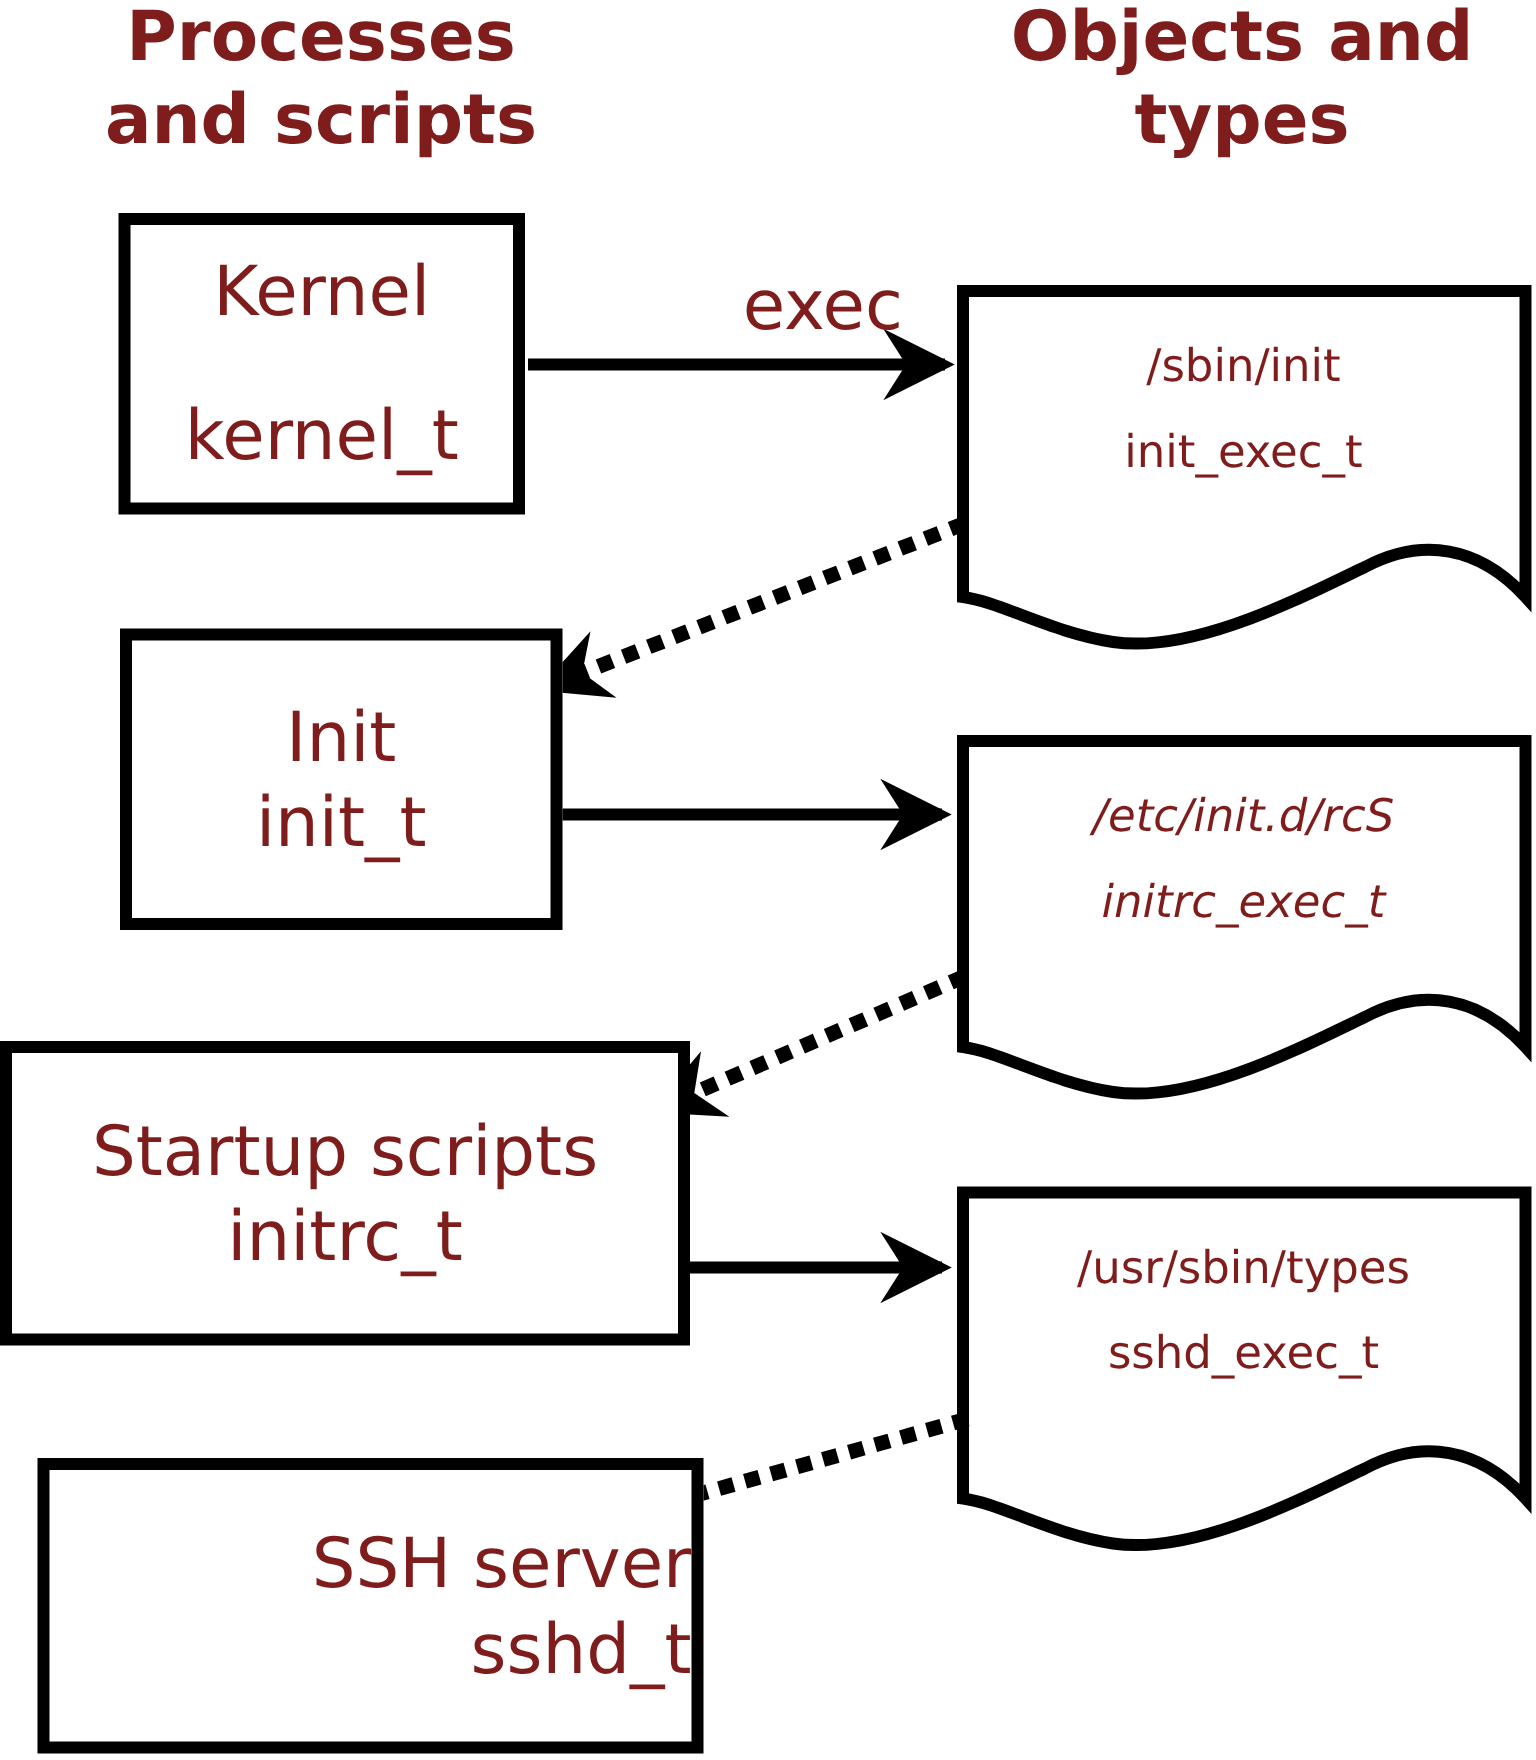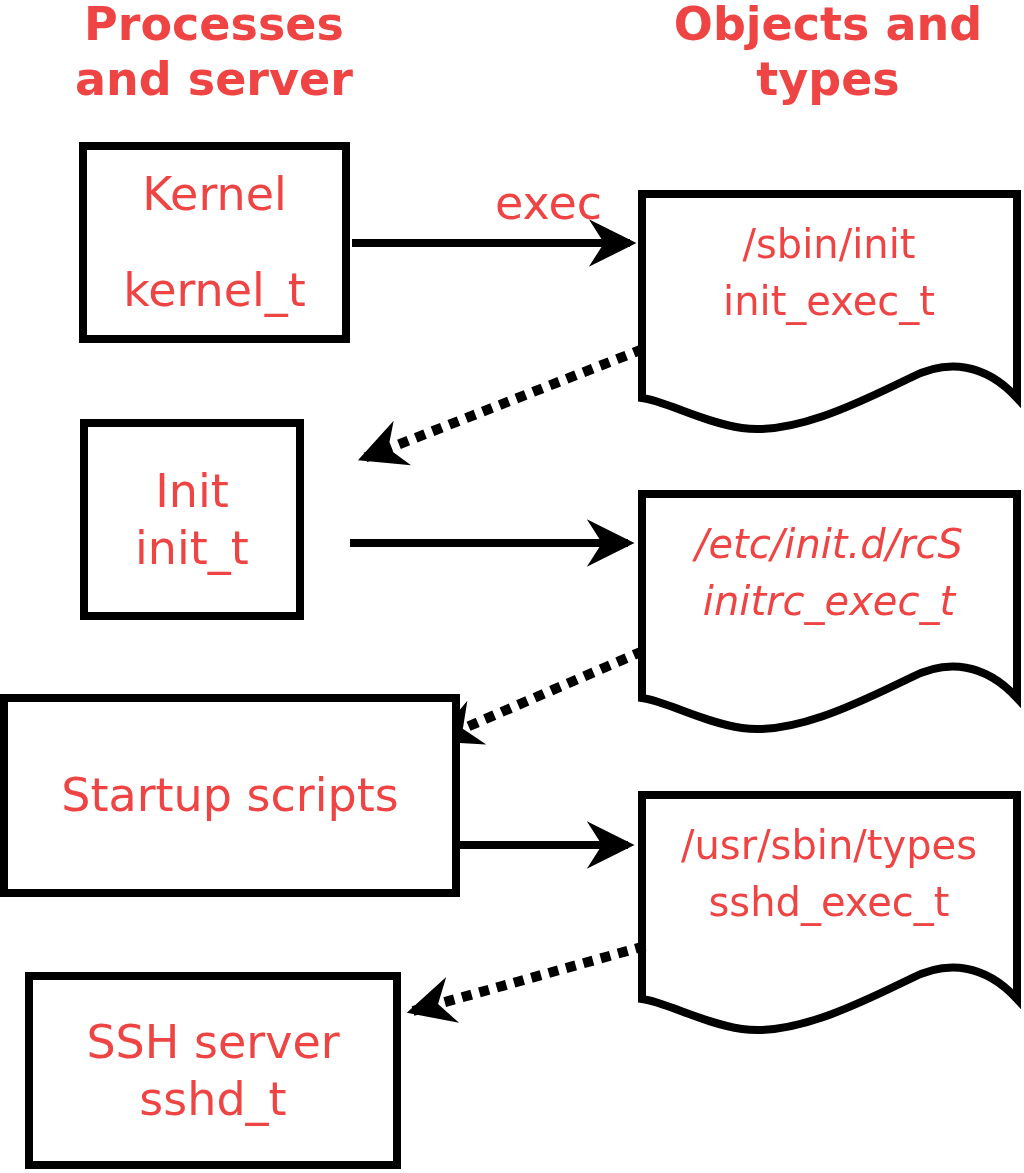--- a/index.html
+++ b/index.html
@@ -1,38 +1,38 @@
 <!DOCTYPE html>
 <html><head>
 <meta charset="utf-8">
 <style>
   html,body{margin:0;padding:0;background:#ffffff;}
   .canvas{
     position:relative;
     width:1024px;height:1173px;
     background:#ffffff;
     font-family:"DejaVu Sans","Liberation Sans",sans-serif;
-    color:#ef4444;
+    color:#7f1d1d;
     overflow:hidden;
   }
   .layer{position:absolute;left:0;top:0;width:1024px;height:1173px;}
   .hdr{
     position:absolute;width:408px;
     font-size:46px;font-weight:bold;line-height:55px;
     text-align:center;white-space:nowrap;
   }
   .pbox{
     position:absolute;box-sizing:border-box;
     border:8px solid #000;background:#fff;
     display:flex;flex-direction:column;justify-content:center;align-items:center;
     font-size:46px;line-height:57px;text-align:center;
   }
   .doclabel{
     position:absolute;left:638px;width:382px;
-    font-size:40px;line-height:57px;text-align:center;white-space:nowrap;
+    font-size:30px;line-height:57px;text-align:center;white-space:nowrap;
   }
   .edgelabel{
     position:absolute;left:390px;top:180px;width:212px;
     font-size:46px;line-height:46px;text-align:right;
   }
   .nowrap{white-space:nowrap;}
 </style>
 </head>
 <body>
 
@@ -59,41 +59,42 @@
     <line x1="350" y1="543" x2="628" y2="543" stroke="#000" stroke-width="8" marker-end="url(#arrowhead)"></line>
     <line x1="429" y1="845" x2="628" y2="845" stroke="#000" stroke-width="8" marker-end="url(#arrowhead)"></line>
 
     <line x1="643" y1="349" x2="364" y2="458" stroke="#000" stroke-width="10" stroke-dasharray="10 8" marker-end="url(#arrowhead)"></line>
     <line x1="643" y1="651" x2="439" y2="739" stroke="#000" stroke-width="10" stroke-dasharray="10 8" marker-end="url(#arrowhead)"></line>
     <line x1="645" y1="946" x2="413" y2="1011" stroke="#000" stroke-width="10" stroke-dasharray="10 8" marker-end="url(#arrowhead)"></line>
   </svg>
 
   <div class="hdr" style="left:10px;top:-3px;">
     <div>Processes</div>
-    <div>and server</div>
+    <div>and scripts</div>
   </div>
   <div class="hdr" style="left:624px;top:-3px;">
     <div>Objects and</div>
     <div>types</div>
   </div>
 
   <div class="edgelabel">exec</div>
 
   <div class="pbox" style="left:79px;top:142px;width:271px;height:201px;gap:39px;">
     <span class="nowrap">Kernel</span>
     <span class="nowrap">kernel_t</span>
   </div>
-  <div class="pbox" style="left:80px;top:419px;width:224px;height:201px;">
+  <div class="pbox" style="left:80px;top:419px;width:295px;height:201px;">
     <span class="nowrap">Init</span>
     <span class="nowrap">init_t</span>
   </div>
   <div class="pbox" style="left:0px;top:694px;width:460px;height:203px;">
     <span class="nowrap">Startup scripts</span>
+    <span class="nowrap">initrc_t</span>
   </div>
-  <div class="pbox" style="left:25px;top:972px;width:376px;height:197px;">
+  <div class="pbox" style="left:25px;top:972px;width:444px;height:197px;align-items:flex-end;">
     <span class="nowrap">SSH server</span>
     <span class="nowrap">sshd_t</span>
   </div>
 
   <div class="doclabel" style="top:216px;">
     <div>/sbin/init</div>
     <div>init_exec_t</div>
   </div>
   <div class="doclabel" style="top:516px;font-style:italic;">
     <div>/etc/init.d/rcS</div>

